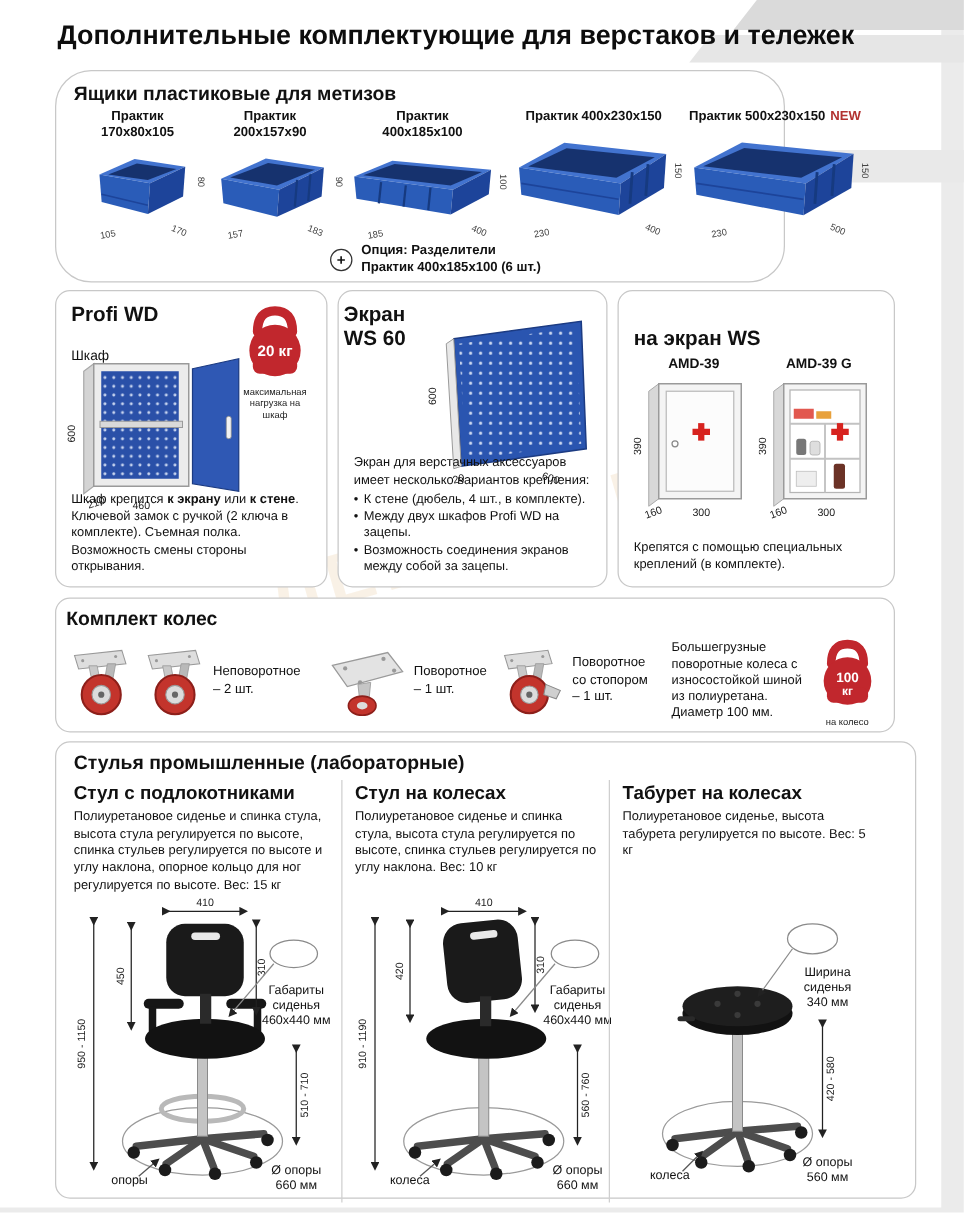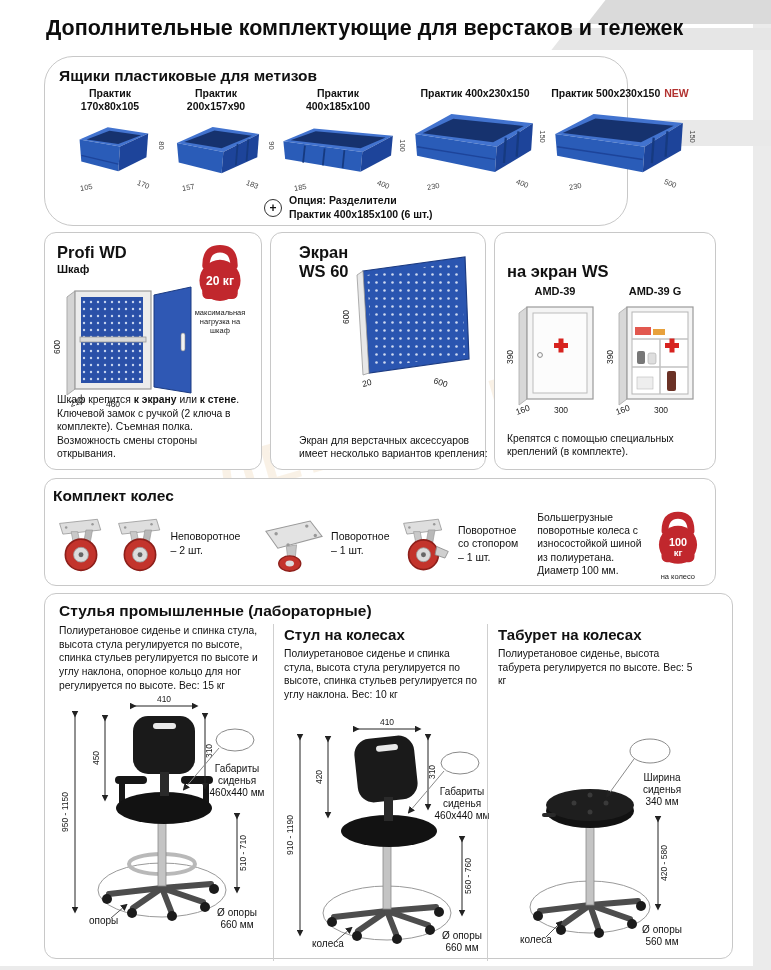--- a/index.html
+++ b/index.html
@@ -28,29 +28,29 @@
   .dim{position:absolute;font-size:7.5px;color:#444;}
   .dim-w{bottom:-2px;left:16%;transform:rotate(-10deg);}
   .dim-d{bottom:1px;right:12%;transform:rotate(22deg);}
   .dim-h{right:-4px;top:34%;transform:rotate(90deg);}
   .option-row{display:flex;align-items:center;gap:7px;margin:4px 0 0 205px;}
   .plus-circle{width:16px;height:16px;border:1.4px solid #333;border-radius:50%;
                display:flex;align-items:center;justify-content:center;font-size:12px;font-weight:bold;}
   .option-text{font-size:10.5px;font-weight:bold;line-height:1.3;}
   
   #panel-profi{left:44px;top:232px;width:218px;height:238px;padding:10px 12px;}
-  #panel-screen{left:270px;top:232px;width:216px;height:238px;padding:10px 28px;}
+  #panel-screen{left:270px;top:232px;width:216px;height:238px;padding:10px 4px;}
   #panel-aid{left:494px;top:232px;width:222px;height:238px;padding:10px 12px;}
   .h2{font-size:16.5px;font-weight:bold;margin:0;line-height:1.15;}
-  .sub{font-size:11px;margin-top:1px;font-weight:bold;}
+  .sub{font-size:11px;margin-top:17px;}
   .kb-wrap{position:absolute;right:10px;top:8px;width:62px;text-align:center;}
   .kb-caption{font-size:7.5px;color:#222;line-height:1.2;margin-top:1px;}
   .desc{font-size:10.3px;line-height:1.32;}
   #panel-profi .desc{position:absolute;left:12px;bottom:8px;width:194px;}
-  #panel-screen .desc{position:absolute;left:28px;bottom:8px;width:192px;}
+  #panel-screen .desc{position:absolute;left:12px;bottom:8px;width:192px;}
   #panel-aid .desc{position:absolute;left:12px;bottom:10px;width:198px;}
   .bullets{margin:2px 0 0 0;padding:0;list-style:none;}
   .bullets li{padding-left:8px;position:relative;}
   .bullets li::before{content:"•";position:absolute;left:0;}
   .aid-models{display:flex;justify-content:space-between;margin-top:4px;}
   .aid-col{width:96px;text-align:center;}
   .aid-name{font-size:11px;font-weight:bold;margin-bottom:2px;}
   
   #panel-wheels{left:44px;top:478px;width:672px;height:108px;padding:8px 8px;}
   .wheels-row{display:flex;align-items:center;gap:6px;margin-top:2px;}
@@ -228,20 +228,25 @@
       <polygon points="30,24 132,10 136,112 36,126" fill="#2a55b0" stroke="#1c3b82" stroke-width="1.2"></polygon>
       <polygon points="30,24 36,126 30,128 24,28" fill="#e8e8e8" stroke="#9a9a9a" stroke-width=".8"></polygon>
       <polygon points="34,28 128,15 132,108 40,121" fill="url(#dotsB)"></polygon>
       <text class="dimtxt" transform="rotate(-90 16 70)" x="16" y="70" text-anchor="middle">600</text>
       <text class="dimtxt" transform="rotate(18 100 136)" x="100" y="136">600</text>
       <text class="dimtxt" transform="rotate(-14 30 140)" x="30" y="140">20</text>
     </svg>
   </div>
   <div class="desc">
     <span>Экран для верстачных аксессуаров</span><br><span>имеет несколько вариантов крепления:</span>
+    <ul class="bullets">
+      <li>К стене (дюбель, 4 шт., в комплекте).</li>
+      <li>Между двух шкафов Profi WD на зацепы.</li>
+      <li>Возможность соединения экранов между собой за зацепы.</li>
+    </ul>
   </div>
 </div>
 
 <div class="panel" id="panel-aid">
   <p class="h2"><br><span>на экран WS</span></p>
   <div class="aid-models">
     <div class="aid-col">
       <div class="aid-name">AMD-39</div>
       <svg width="96" height="120" viewBox="0 0 96 120">
         <polygon points="12,14 20,8 20,100 12,106" fill="#d8d8d8" stroke="#aaa" stroke-width=".8"></polygon>
@@ -348,20 +353,21 @@
       <div class="kb-caption">на колесо</div>
     </div>
   </div>
 </div>
 
 <div class="panel" id="panel-chairs">
   <p class="panel-title">Стулья промышленные (лабораторные)</p>
   <div class="chairs-cols">
 
     <div class="chair-col">
+      <p class="chair-name">Стул с подлокотниками</p>
       <div class="chair-desc">Полиуретановое сиденье и спинка стула, высота стула регулируется по высоте, спинка стульев регулируется по высоте и углу наклона, опорное кольцо для ног регулируется по высоте. Вес: 15 кг</div>
       <svg width="206" height="242" viewBox="0 0 206 242">
         <defs>
             <marker id="a1" markerWidth="7" markerHeight="7" refX="3.5" refY="3.5" orient="auto">
               <path d="M0 0L7 3.5L0 7z" fill="#222"></path>
             </marker>
           </defs>
         <ellipse cx="103" cy="198" rx="64" ry="27" fill="none" stroke="#9a9a9a" stroke-width="1"></ellipse>
 
         <g stroke="#4d4d4d" stroke-width="6" stroke-linecap="round">

